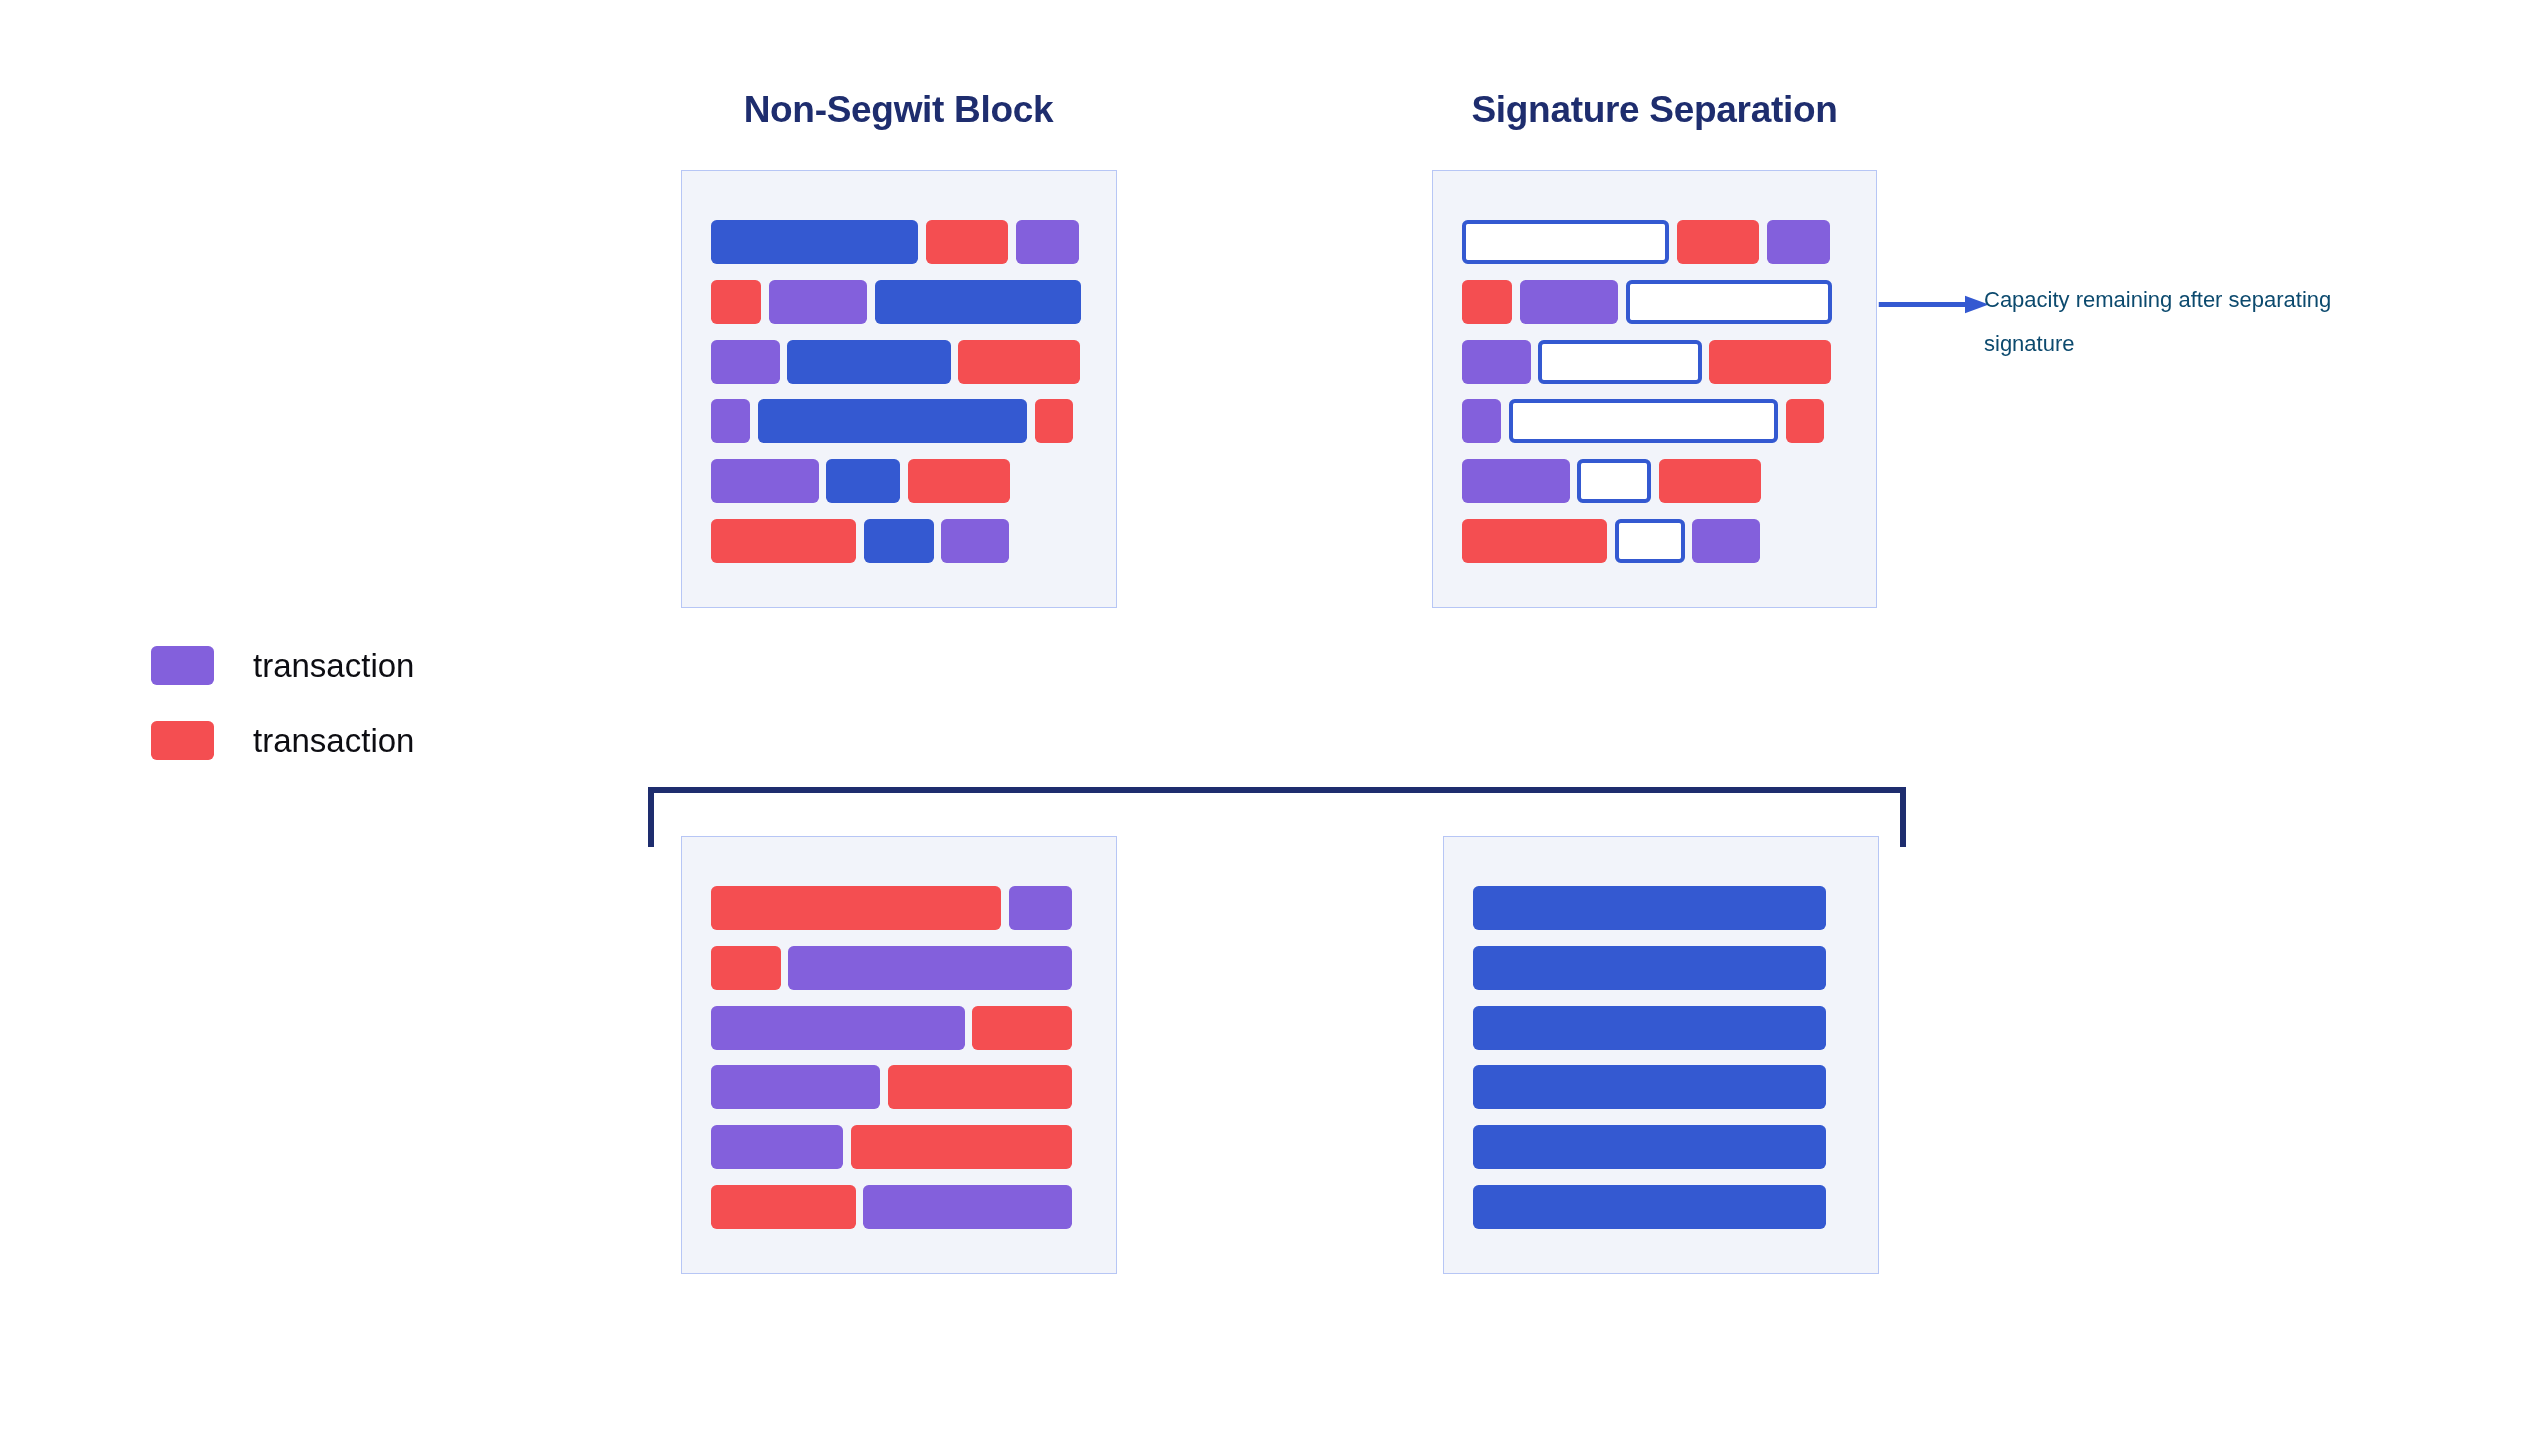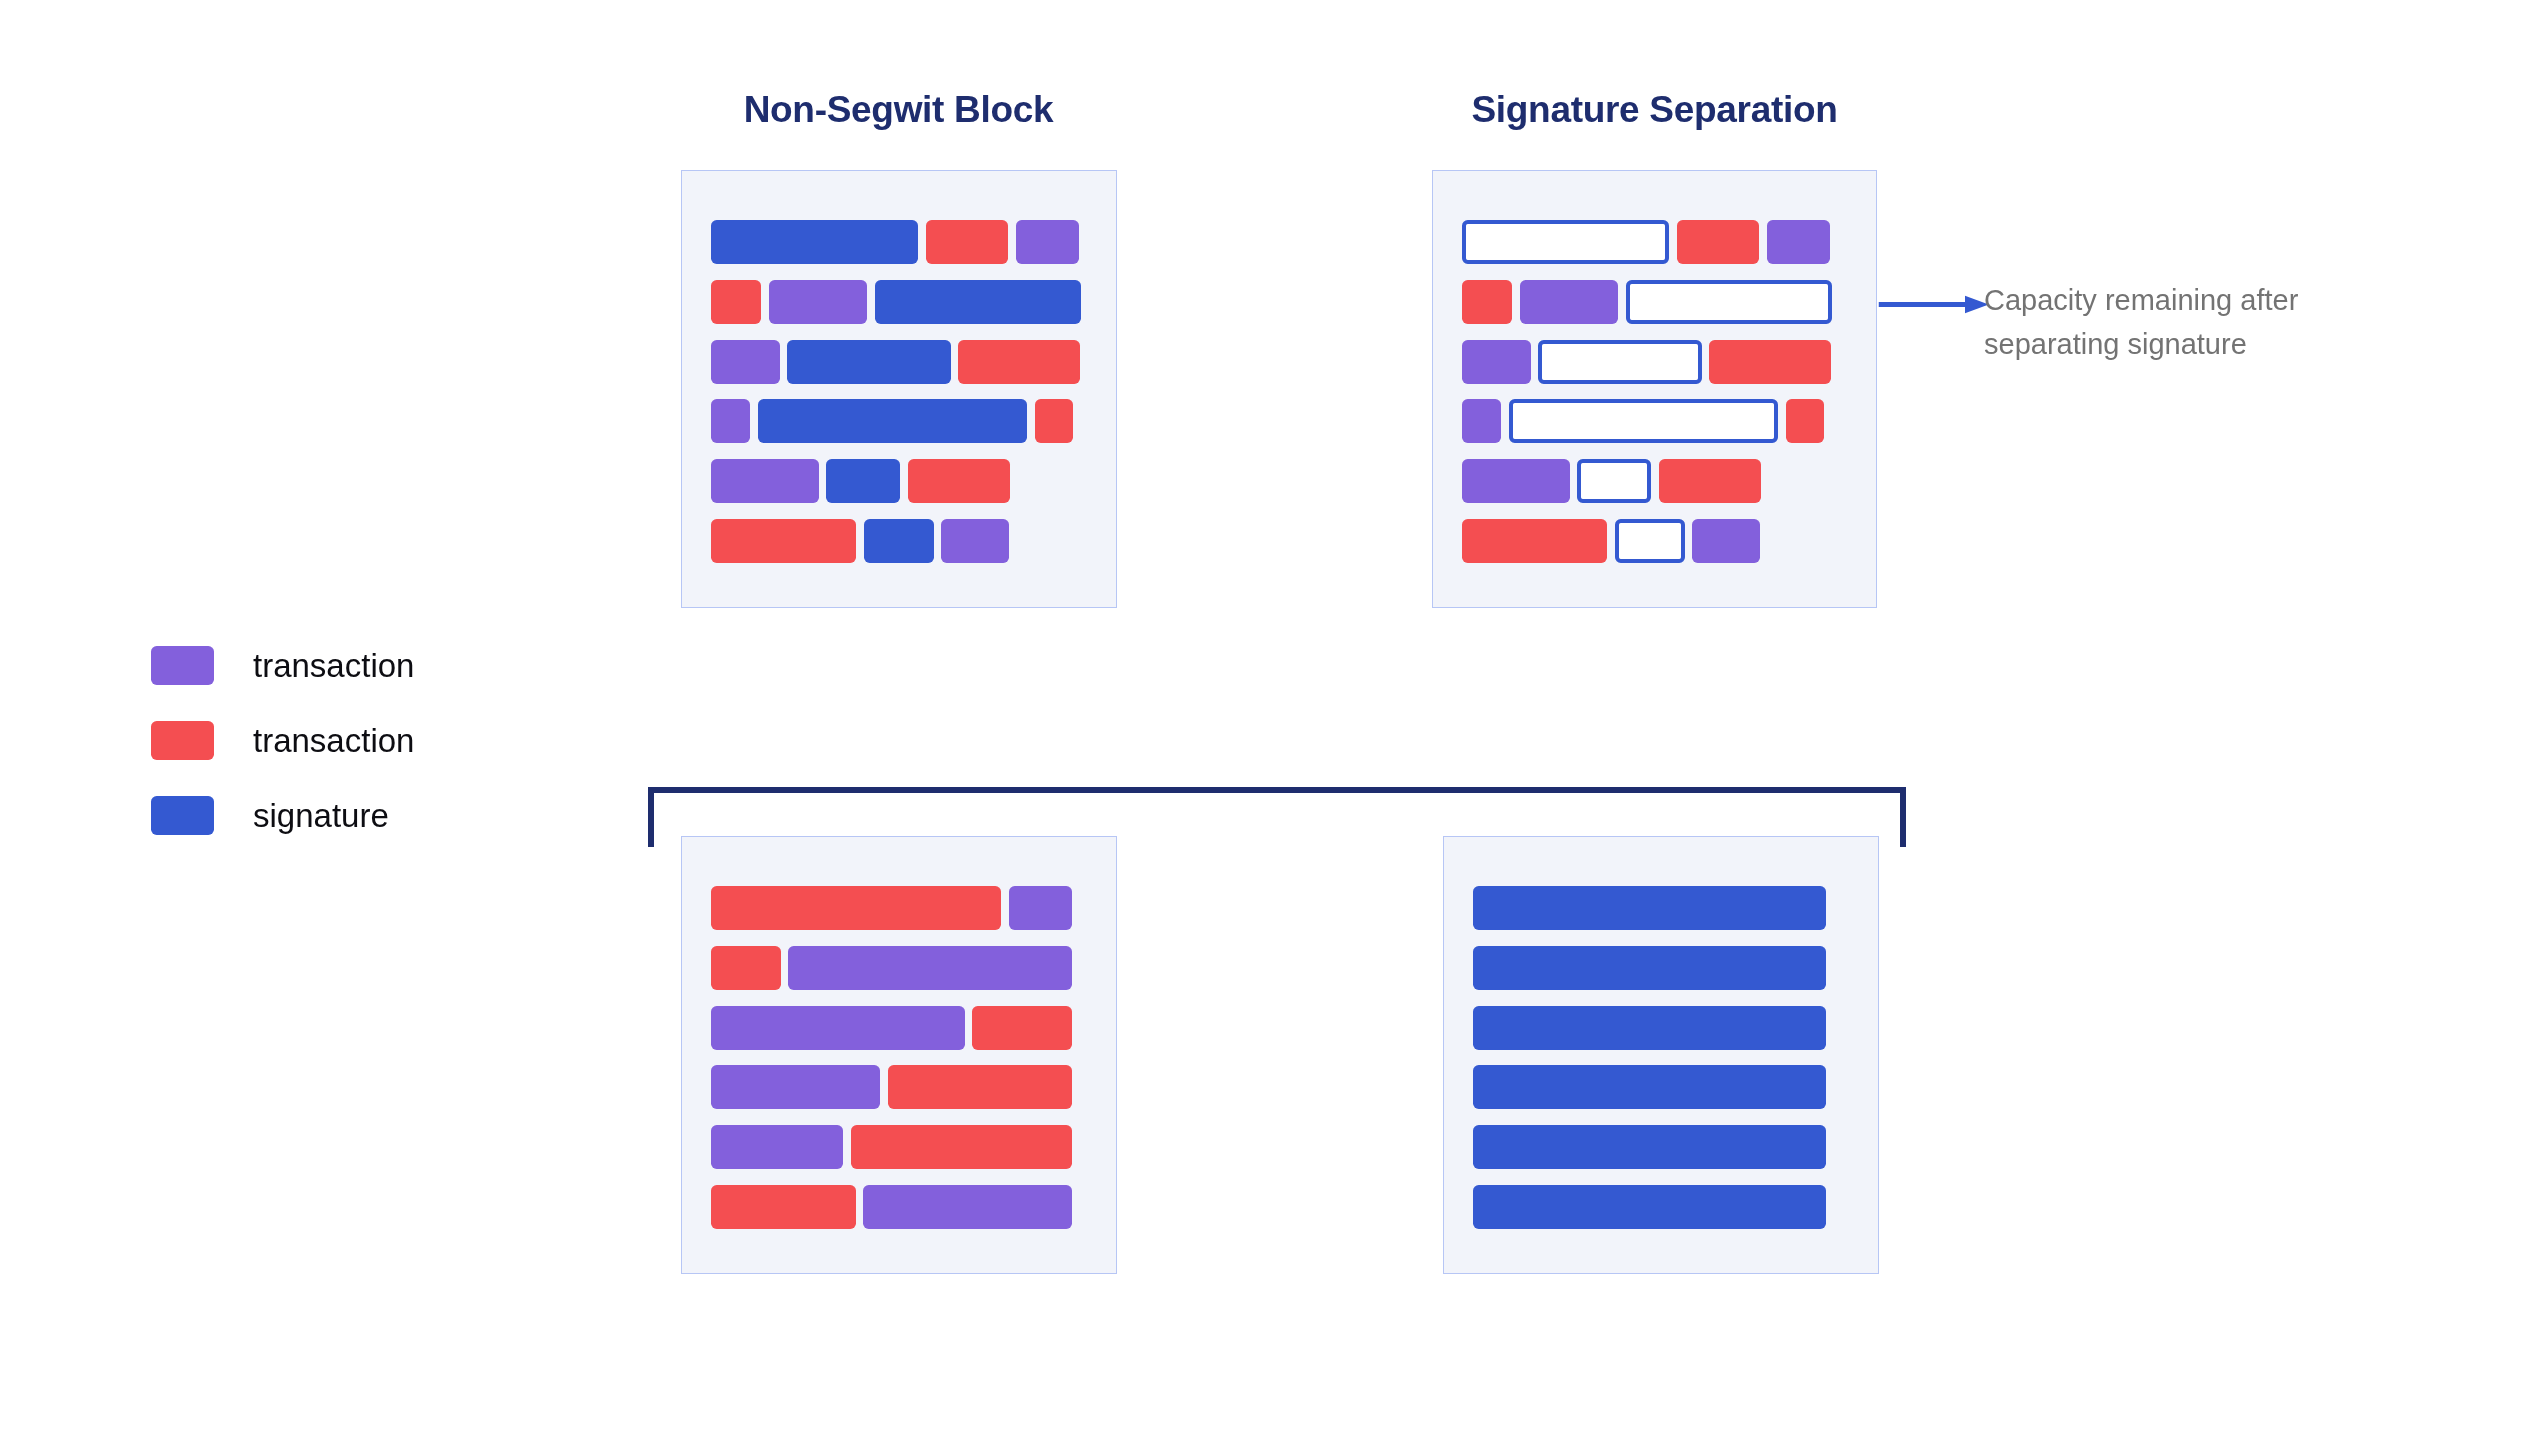--- a/index.html
+++ b/index.html
@@ -94,23 +94,23 @@
     left: 1878px;
     top: 292px;
     width: 114px;
     height: 25px;
   }
   #callout-text {
     position: absolute;
     left: 1984px;
     top: 278px;
     width: 355px;
-    font-size: 29px;
+    font-size: 22px;
     line-height: 44px;
-    color: #737373;
+    color: #0c4a6e;
   }
 
   
   #segwit-bracket {
     position: absolute;
     left: 648px;
     top: 787px;
     width: 1258px;
     height: 60px;
     border: 6.3px solid #1e2d6e;
@@ -258,24 +258,20 @@
 
   <div id="legend">
     <div class="legend-item">
       <span class="legend-swatch purple"></span>
       <span class="legend-label">transaction</span>
     </div>
     <div class="legend-item">
       <span class="legend-swatch red"></span>
       <span class="legend-label">transaction</span>
     </div>
-    <div class="legend-item">
-      <span class="legend-swatch blue"></span>
-      <span class="legend-label">signature</span>
-    </div>
   </div>
 
   <svg id="callout-arrow" viewBox="0 0 180 40">
     <line x1="0" y1="20" x2="142" y2="20" stroke="#3459d1" stroke-width="8"></line>
     <polygon points="138,6 176,20 138,34" fill="#3459d1"></polygon>
   </svg>
 
   <div id="callout-text">Capacity remaining after separating signature</div>
 
 

